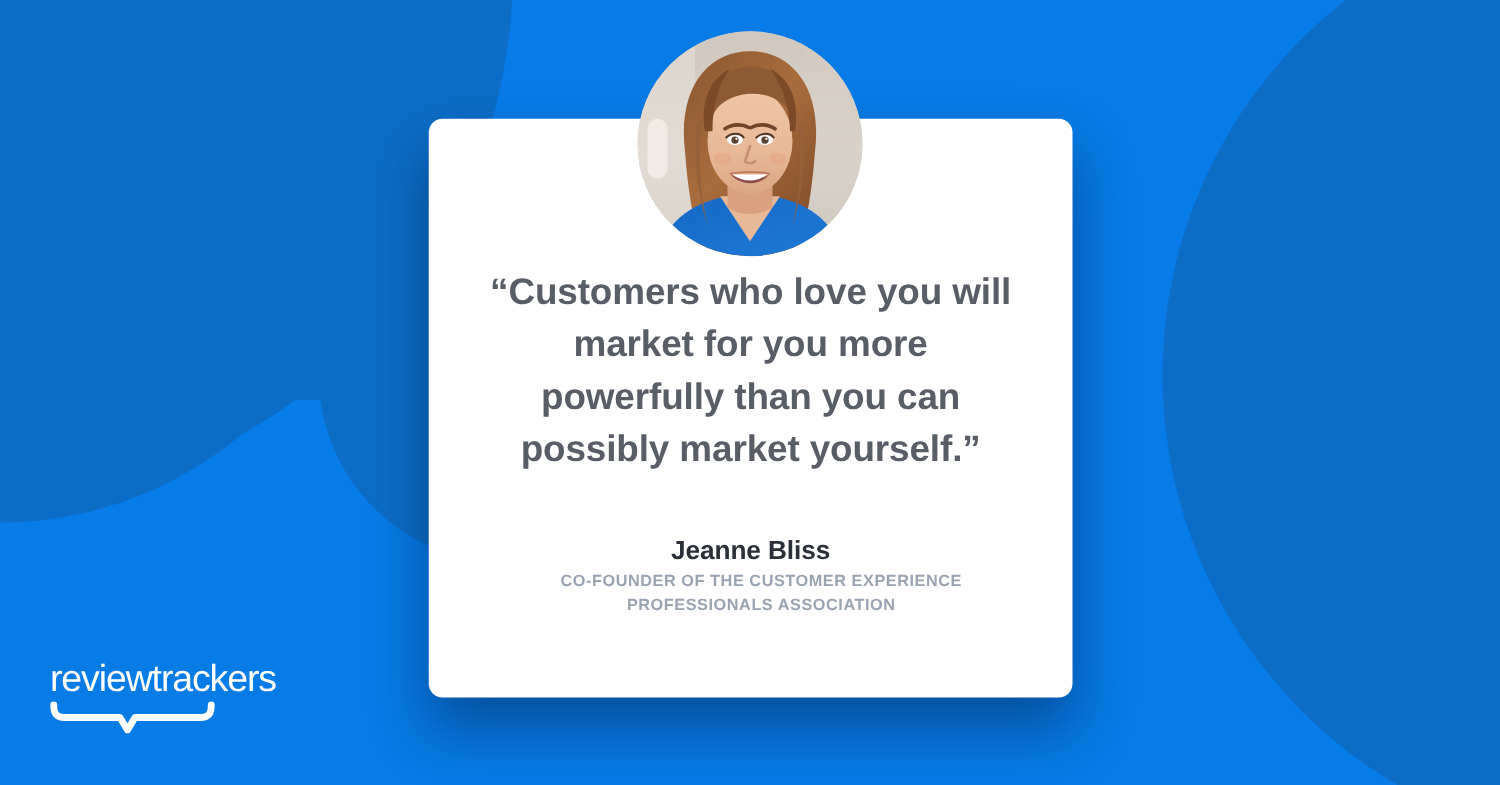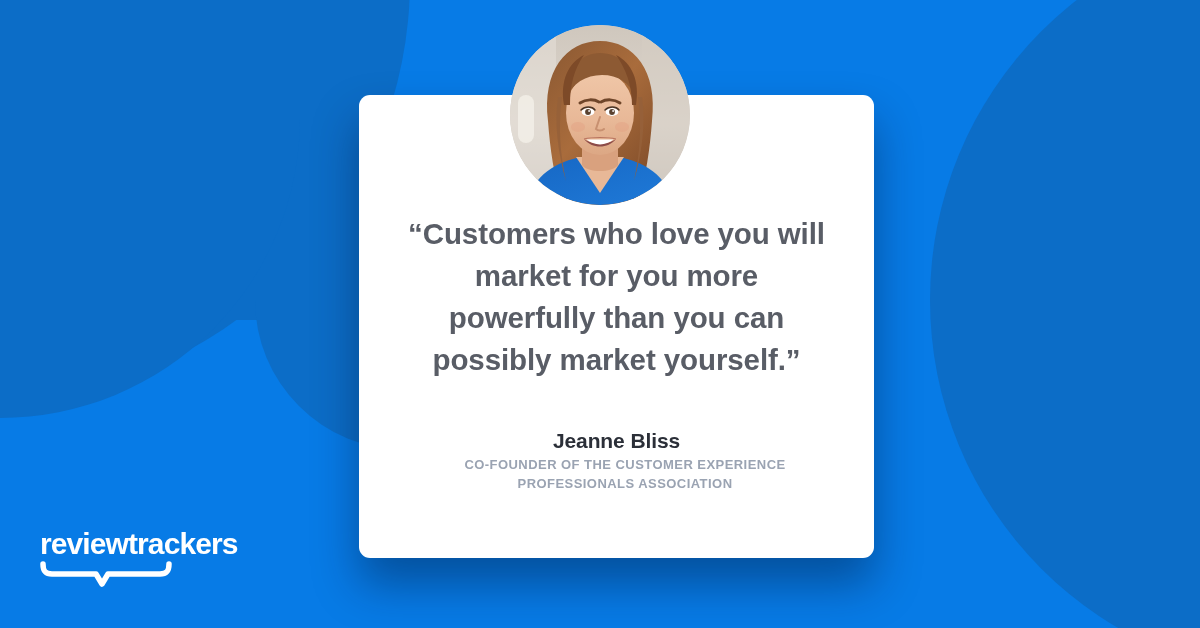--- a/index.html
+++ b/index.html
@@ -77,21 +77,21 @@
     top: -80px;
     width: 760px;
     height: 760px;
     border-radius: 50%;
     background: #0C6DC7;
   }
 
   
   .quote-card {
     position: absolute;
-    left: 359px;
+    left: 343px;
     top: 95px;
     width: 515px;
     height: 463px;
     background: #ffffff;
     border-radius: 11px;
     box-shadow: 0 26px 46px rgba(0, 22, 54, 0.42);
     box-sizing: border-box;
     padding: 118px 36px 0 36px;
     text-align: center;
   }
@@ -145,21 +145,21 @@
   
   .logo {
     position: absolute;
     left: 40px;
     top: 528px;
     width: 240px;
     height: 62px;
   }
   .logo-word {
     font-size: 30px;
-    font-weight: bold;
+    font-weight: normal;
     color: #ffffff;
     letter-spacing: -0.9px;
     line-height: 32px;
   }
   .logo-swoosh {
     display: block;
     margin-top: 1px;
   }
 </style>
 </head>

